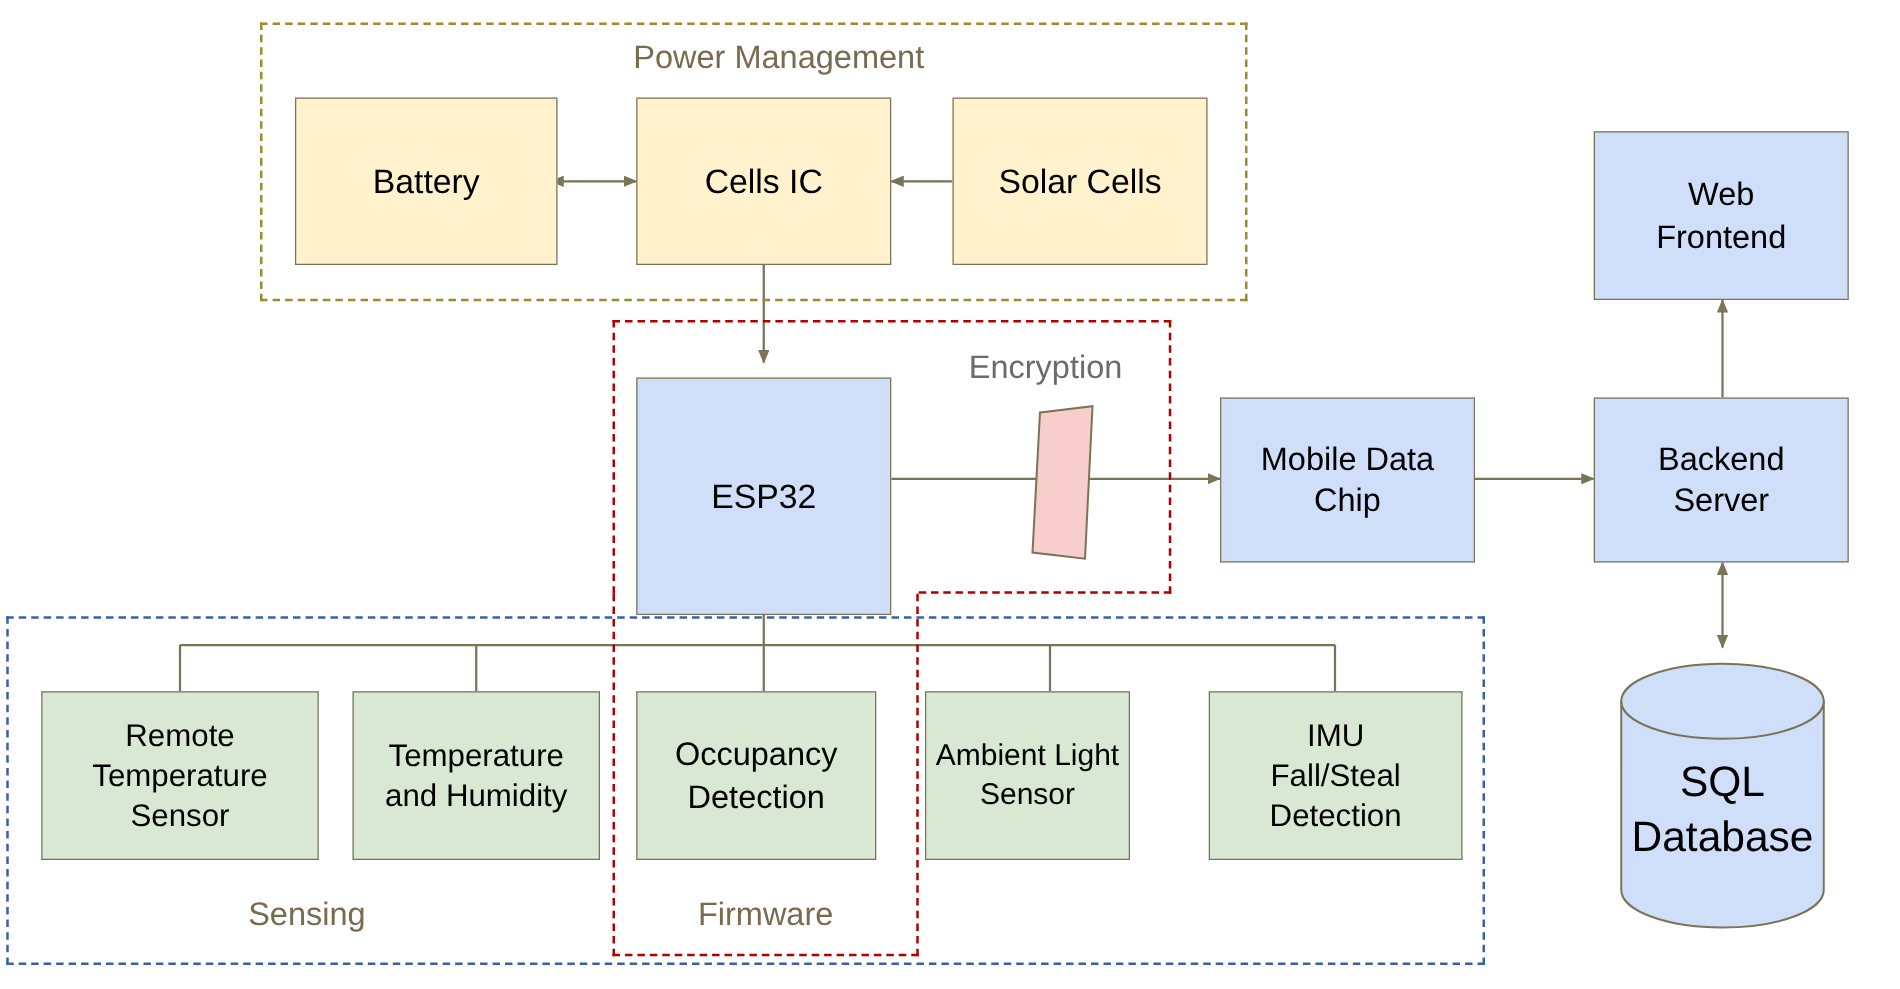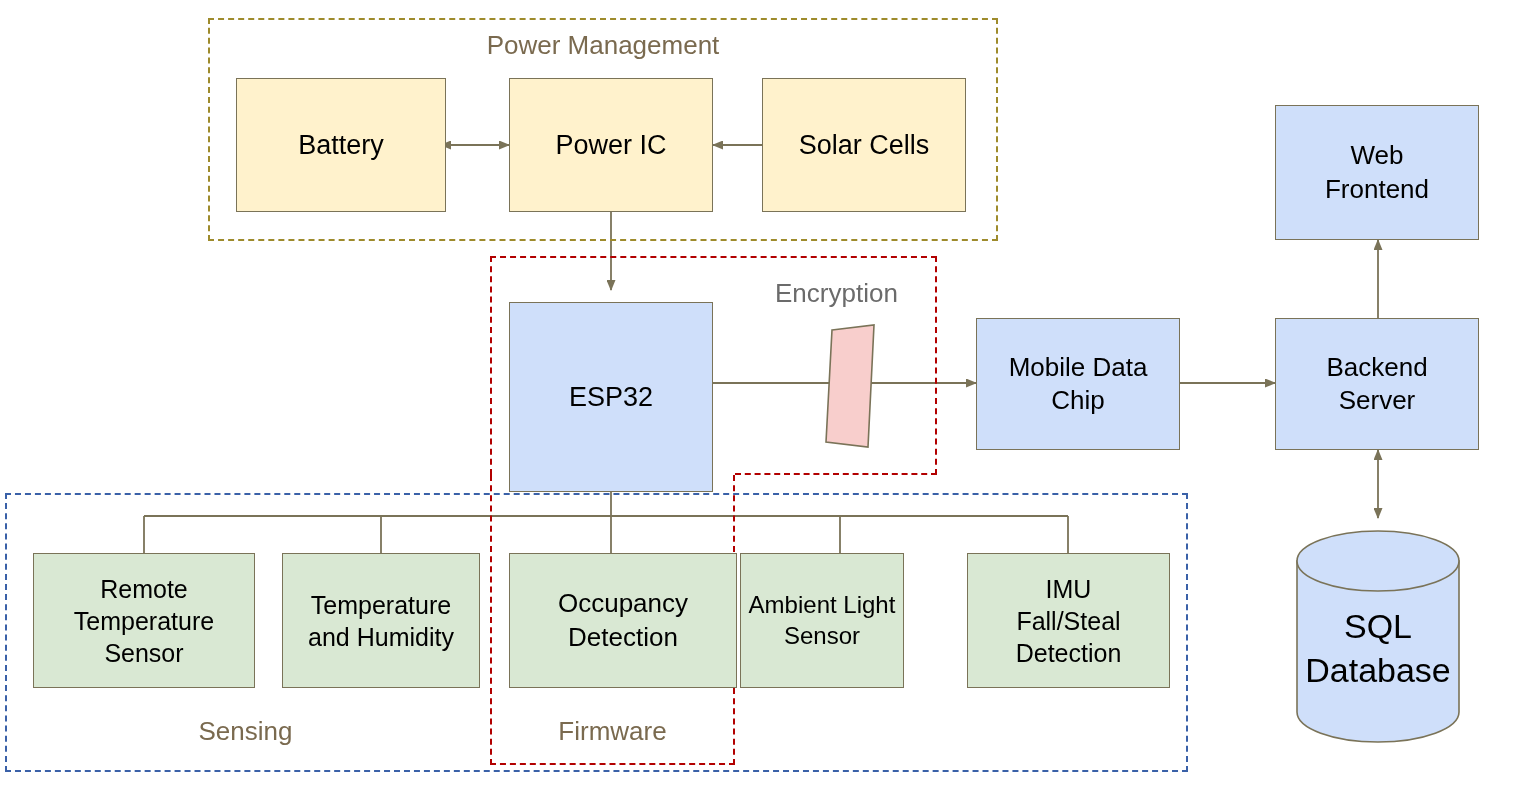--- a/index.html
+++ b/index.html
@@ -79,21 +79,21 @@
 <div id="canvas">
 
   <div class="group g-power" style="left:208px; top:18px; width:790px; height:223px;"></div>
 
   <div class="group g-fw" style="left:490px; top:256px; width:447px; height:219px; border-bottom:none;"></div>
   <div class="group g-fw" style="left:490px; top:475px; width:245px; height:290px; border-top:none;"></div>
   <div class="group" style="left:735px; top:473px; width:202px; height:4px; border-top:2px dashed #b20000;"></div>
 
   <div class="group g-sensing" style="left:5px; top:493px; width:1183px; height:279px;"></div>
 
-  <div class="group-label" style="left:208px; top:30px; width:790px; text-align:center; font-size:26px;">Power Management</div>
+  <div class="group-label" style="left:208px; top:30px; width:790px; text-align:center; font-size:26px;padding-left:20px;">Power Management</div>
 
   <div class="group-label" style="left:490px; top:716px; width:245px; text-align:center; font-size:26px;">Firmware</div>
 
   <div class="group-label" style="left:133px; top:716px; width:225px; text-align:center; font-size:26px;">Sensing</div>
 
   <svg id="wires" viewBox="0 0 1520 791" xmlns="http://www.w3.org/2000/svg">
     <defs>
       <marker id="ah" markerWidth="11" markerHeight="9" refX="10" refY="4.5" orient="auto" markerUnits="userSpaceOnUse">
         <path d="M0,0 L11,4.5 L0,9 z" fill="#7a7358"></path>
       </marker>
@@ -131,21 +131,21 @@
     <polygon points="832,330 874,325 868,447 826,442" fill="#f8cecc" stroke="#7a7358" stroke-width="1.6"></polygon>
 
     <g>
       <path d="M1297,561 L1297,712 A81,30 0 0 0 1459,712 L1459,561 Z" fill="#cfdffa" stroke="#7a7358" stroke-width="1.6"></path>
       <ellipse cx="1378" cy="561" rx="81" ry="30" fill="#cfdffa" stroke="#7a7358" stroke-width="1.6"></ellipse>
     </g>
   </svg>
 
   <div class="node n-yellow" style="left:236px; top:78px; width:210px; height:134px; font-size:27px;">Battery</div>
 
-  <div class="node n-yellow" style="left:509px; top:78px; width:204px; height:134px; font-size:27px;">Power IC</div>
+  <div class="node n-yellow" style="left:509px; top:78px; width:204px; height:134px; font-size:27px;">Cells IC</div>
 
   <div class="node n-yellow" style="left:762px; top:78px; width:204px; height:134px; font-size:27px;">Solar Cells</div>
 
   <div class="node n-blue" style="left:509px; top:302px; width:204px; height:190px; font-size:27px;">ESP32</div>
 
   <div class="enc-label" style="left:775px; top:278px; font-size:26px;">Encryption</div>
 
   <div class="node n-blue" style="left:976px; top:318px; width:204px; height:132px; font-size:26px;">Mobile Data
 Chip</div>
 
@@ -158,21 +158,21 @@
   <div class="cyl-label" style="left:1297px; top:605px; width:162px; font-size:34px;">SQL
 Database</div>
 
   <div class="node n-green" style="left:33px; top:553px; width:222px; height:135px; font-size:25px;">Remote
 Temperature
 Sensor</div>
 
   <div class="node n-green" style="left:282px; top:553px; width:198px; height:135px; font-size:25px;">Temperature
 and Humidity</div>
 
-  <div class="node n-green" style="left:509px; top:553px; width:228px; height:135px; font-size:26px;">Occupancy
+  <div class="node n-green" style="left:509px; top:553px; width:192px; height:135px; font-size:26px;">Occupancy
 Detection</div>
 
   <div class="node n-green" style="left:740px; top:553px; width:164px; height:135px; font-size:24px;">Ambient Light
 Sensor</div>
 
   <div class="node n-green" style="left:967px; top:553px; width:203px; height:135px; font-size:25px;">IMU
 Fall/Steal
 Detection</div>
 
 </div>

